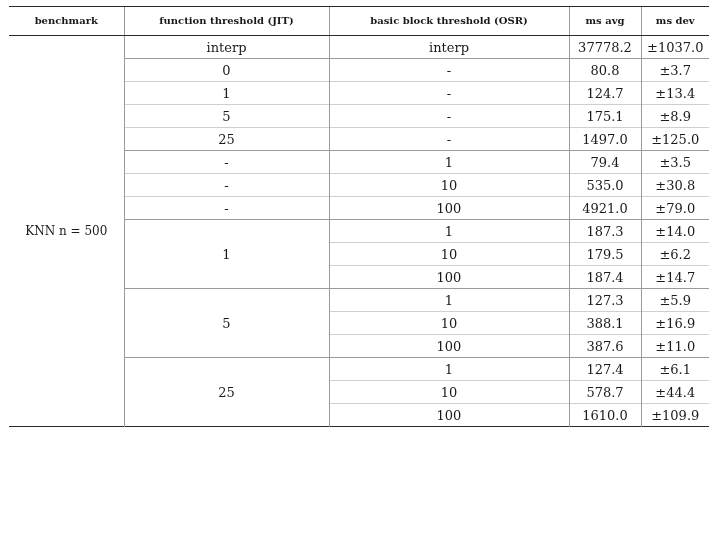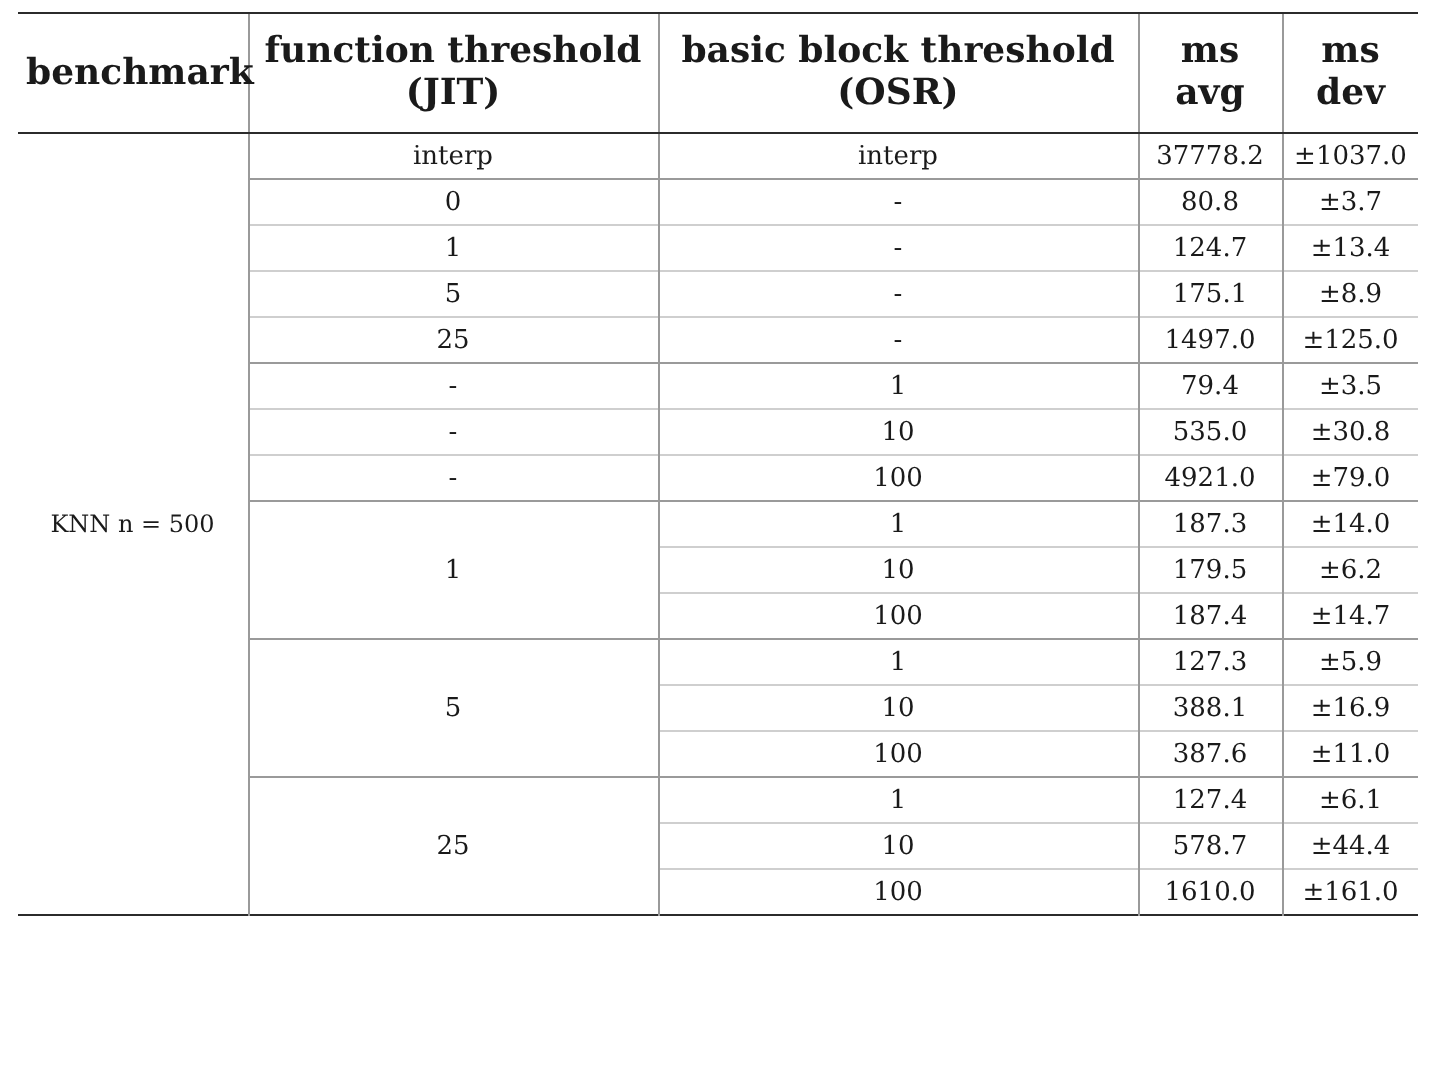--- a/index.html
+++ b/index.html
@@ -38,21 +38,21 @@
   
   tr.rule-top td {
     border-top: 1.6px solid #2b2b2b;
     height: 0;
     font-size: 0;
     line-height: 0;
     padding: 0;
   }
   tr.header-row th {
     font-weight: bold;
-    font-size: 18px;
+    font-size: 10px;
     padding: 8px 4px 9px 4px;
     border-bottom: 1.2px solid #2b2b2b;
   }
   tr.rule-bottom td {
     border-top: 1.2px solid #2b2b2b;
     height: 0;
     font-size: 0;
     line-height: 0;
     padding: 0;
   }
@@ -197,21 +197,21 @@
           <td class="data-cell vsep sep-line">±6.1</td>
         </tr>
         <tr class="data-row">
           <td class="data-cell vsep sep-line">10</td>
           <td class="data-cell vsep sep-line">578.7</td>
           <td class="data-cell vsep sep-line">±44.4</td>
         </tr>
         <tr class="data-row">
           <td class="data-cell vsep sep-line">100</td>
           <td class="data-cell vsep sep-line">1610.0</td>
-          <td class="data-cell vsep sep-line">±161.0</td>
+          <td class="data-cell vsep sep-line">±109.9</td>
         </tr>
         <tr class="rule-bottom">
         <td></td>
         <td class="vsep"></td>
         <td></td>
         <td></td>
         <td></td>
       </tr>
     </tbody>
   </table>

